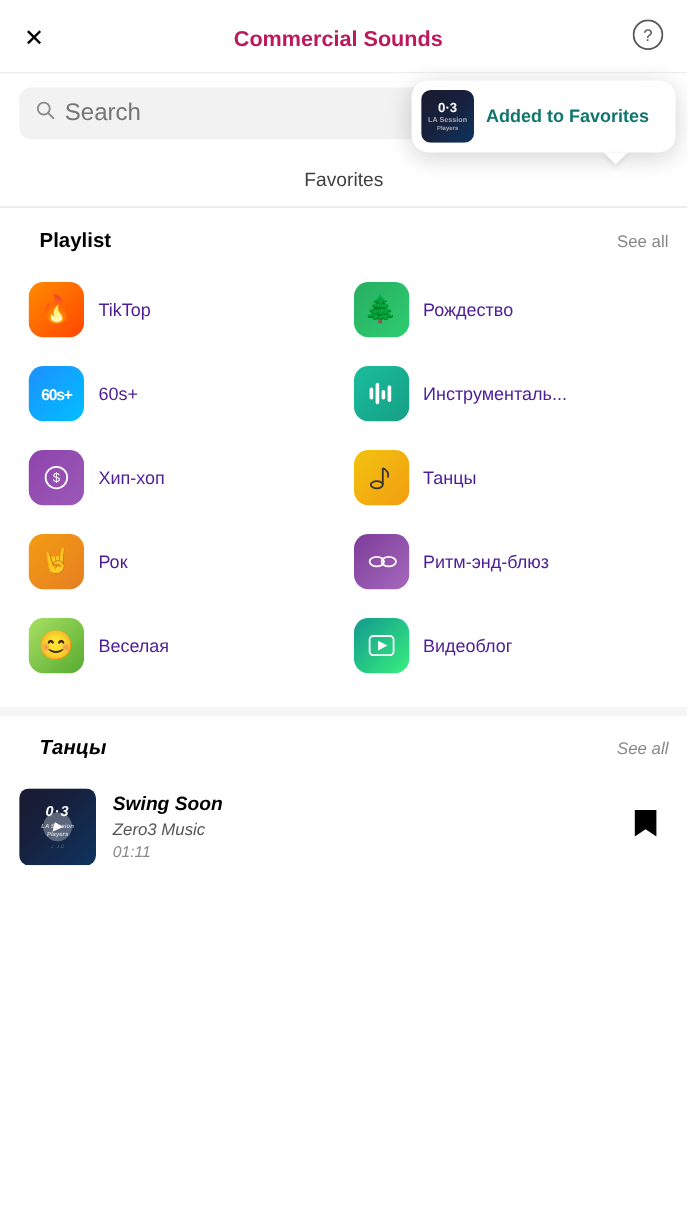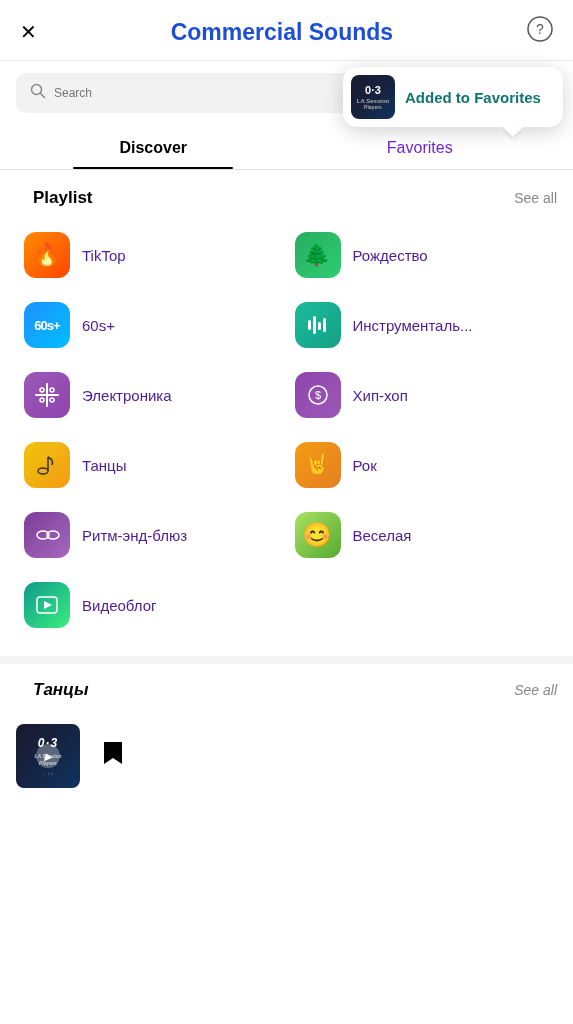--- a/index.html
+++ b/index.html
@@ -14,23 +14,23 @@
 
     
     .header {
       display: flex;
       align-items: center;
       justify-content: space-between;
       padding: 16px 20px 12px;
       border-bottom: 1px solid #eee;
     }
     .header-title {
-      font-size: 23px;
-      font-weight: 700;
-      color: #1d4ed8;
+      font-size: 18px;
+      font-weight: 700;
+      color: #be185d;
     }
     .header-icon {
       font-size: 22px;
       color: #555;
       cursor: pointer;
     }
     .close-btn {
       font-size: 20px;
       color: #000;
       cursor: pointer;
@@ -57,21 +57,21 @@
       gap: 8px;
     }
     .search-icon-wrap {
       color: #888;
       font-size: 16px;
     }
     .search-input {
       background: none;
       border: none;
       outline: none;
-      font-size: 12px;
+      font-size: 20px;
       color: #888;
       width: 100%;
     }
 
     
     .toast {
       display: flex;
       align-items: center;
       background: #fff;
       border-radius: 14px;
@@ -128,21 +128,21 @@
     .tabs {
       display: flex;
       border-bottom: 1px solid #e0e0e0;
       padding: 0 20px;
     }
     .tab {
       flex: 1;
       text-align: center;
       padding: 14px 0 12px;
       font-size: 16px;
-      color: #6d28d9;
+      color: #404040;
       cursor: pointer;
       position: relative;
     }
     .tab.active {
       font-weight: 700;
       color: #000;
     }
     .tab.active::after {
       content: '';
       position: absolute;
@@ -329,21 +329,20 @@
         <span style="font-size:11px;font-weight:800;color:#fff;">0·3</span>
         <span style="font-size:6px;color:#aaa;margin-top:2px;text-align:center;">LA Session</span>
         <span style="font-size:5px;color:#aaa;">Players</span>
       </div>
     </div>
     <span class="toast-label">Added to Favorites</span>
   </div>
 </div>
 
 <div class="tabs">
-  <div class="tab active">Discover</div>
   <div class="tab">Favorites</div>
 </div>
 
 <div class="section">
   <div class="section-header">
     <span class="section-title">Playlist</span>
     <span class="see-all">See all</span>
   </div>
 
   <div class="playlist-grid">
@@ -367,33 +366,20 @@
           <rect x="3" y="8" width="3" height="10" rx="1.5" fill="white"></rect>
           <rect x="8" y="4" width="3" height="18" rx="1.5" fill="white"></rect>
           <rect x="13" y="10" width="3" height="8" rx="1.5" fill="white"></rect>
           <rect x="18" y="6" width="3" height="14" rx="1.5" fill="white"></rect>
         </svg>
       </div>
       <span class="playlist-name">Инструменталь...</span>
     </div>
 
     <div class="playlist-item">
-      <div class="playlist-icon icon-purple">
-        <svg width="26" height="26" viewBox="0 0 26 26" fill="none">
-          <line x1="13" y1="2" x2="13" y2="24" stroke="white" stroke-width="2" stroke-linecap="round"></line>
-          <line x1="2" y1="13" x2="24" y2="13" stroke="white" stroke-width="2" stroke-linecap="round"></line>
-          <circle cx="8" cy="8" r="2" stroke="white" stroke-width="1.5"></circle>
-          <circle cx="18" cy="18" r="2" stroke="white" stroke-width="1.5"></circle>
-          <circle cx="8" cy="18" r="2" stroke="white" stroke-width="1.5"></circle>
-          <circle cx="18" cy="8" r="2" stroke="white" stroke-width="1.5"></circle>
-        </svg>
-      </div>
-      <span class="playlist-name">Электроника</span>
-    </div>
-    <div class="playlist-item">
       <div class="playlist-icon icon-purple2">
         <svg width="26" height="26" viewBox="0 0 26 26" fill="none">
           <circle cx="13" cy="13" r="9" stroke="white" stroke-width="1.5"></circle>
           <text x="13" y="17" text-anchor="middle" font-size="11" fill="white" font-family="sans-serif">$</text>
         </svg>
       </div>
       <span class="playlist-name">Хип-хоп</span>
     </div>
 
     <div class="playlist-item">
@@ -453,19 +439,24 @@
 
   <div class="song-item">
     <div class="song-thumb">
       <div class="song-thumb-inner">
         <span style="font-size:12px;font-weight:800;letter-spacing:1px;color:#fff;">0·3</span>
         <span style="font-size:5px;color:#bbb;margin-top:3px;text-align:center;line-height:1.3;">LA Session<br>Players</span>
         <span style="font-size:5px;color:#777;margin-top:4px;">♩♪♫</span>
       </div>
       <div class="play-overlay">▶</div>
     </div>
+    <div class="song-info">
+      <div class="song-title">Swing Soon</div>
+      <div class="song-artist">Zero3 Music</div>
+      <div class="song-duration">01:11</div>
+    </div>
     <div class="bookmark-btn">
       <svg width="22" height="26" viewBox="0 0 22 26" fill="none">
         <path d="M2 2 H20 V24 L11 18 L2 24 V2 Z" fill="#000"></path>
       </svg>
     </div>
   </div>
 </div>
 
 </body></html>

